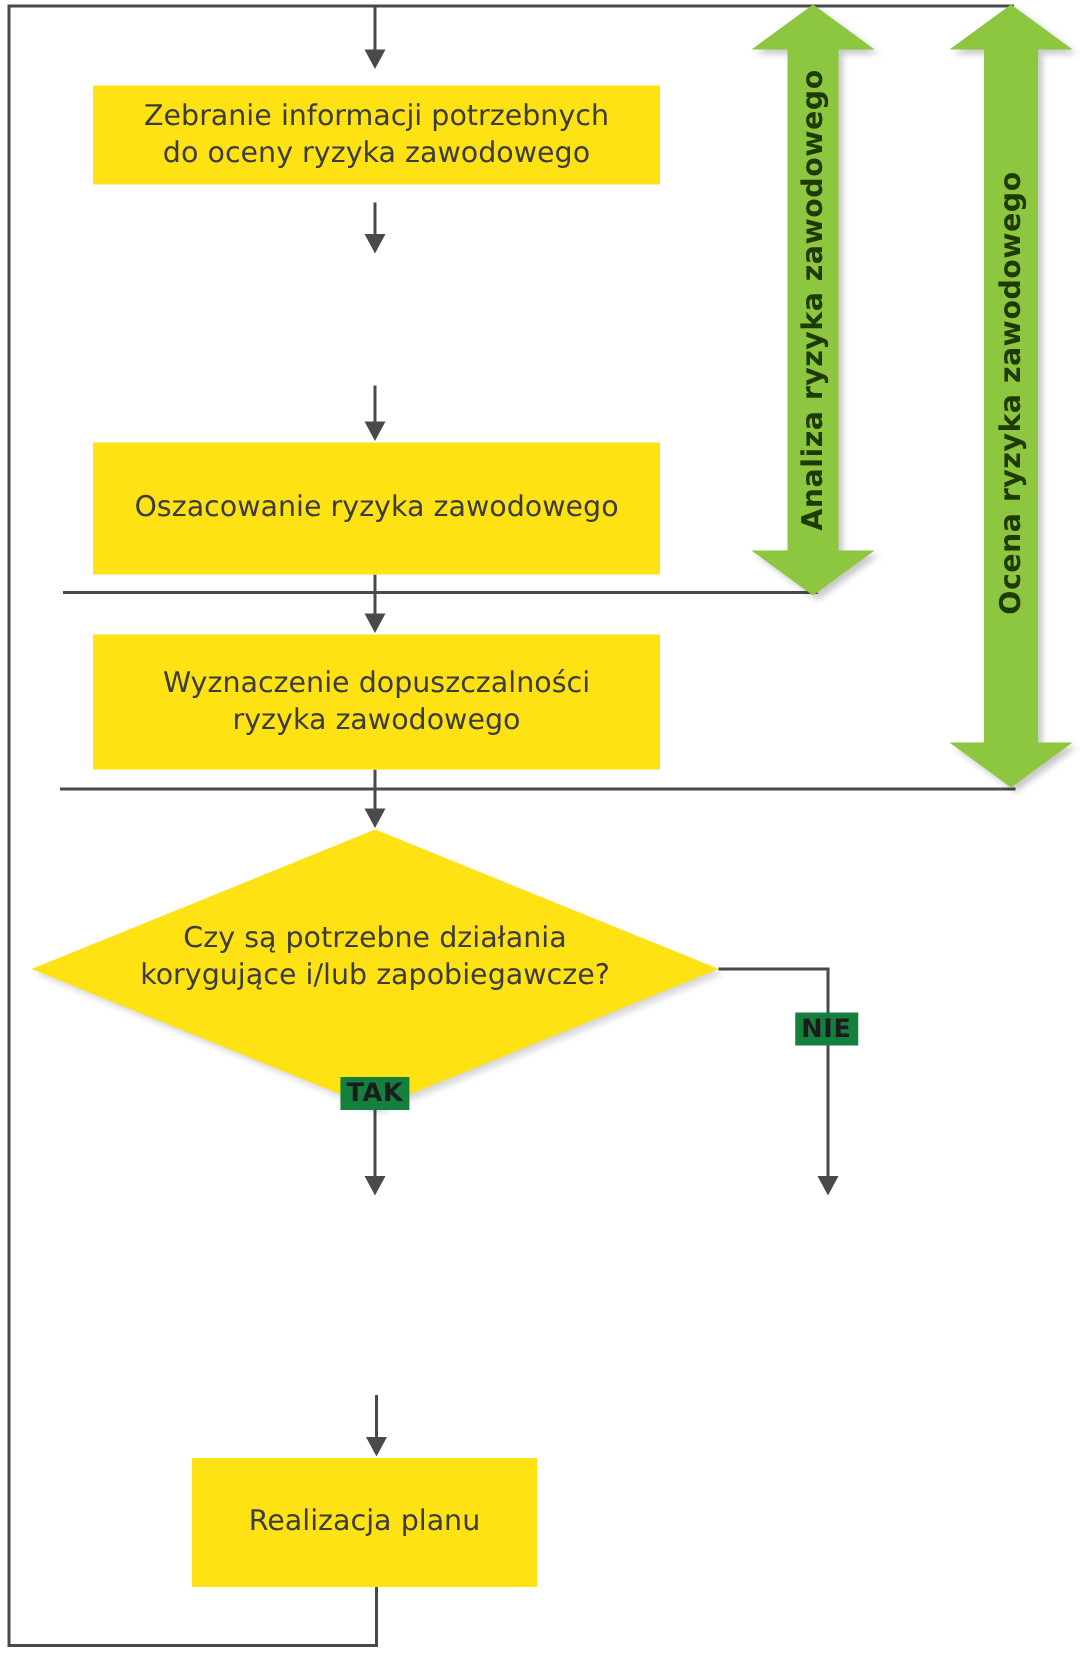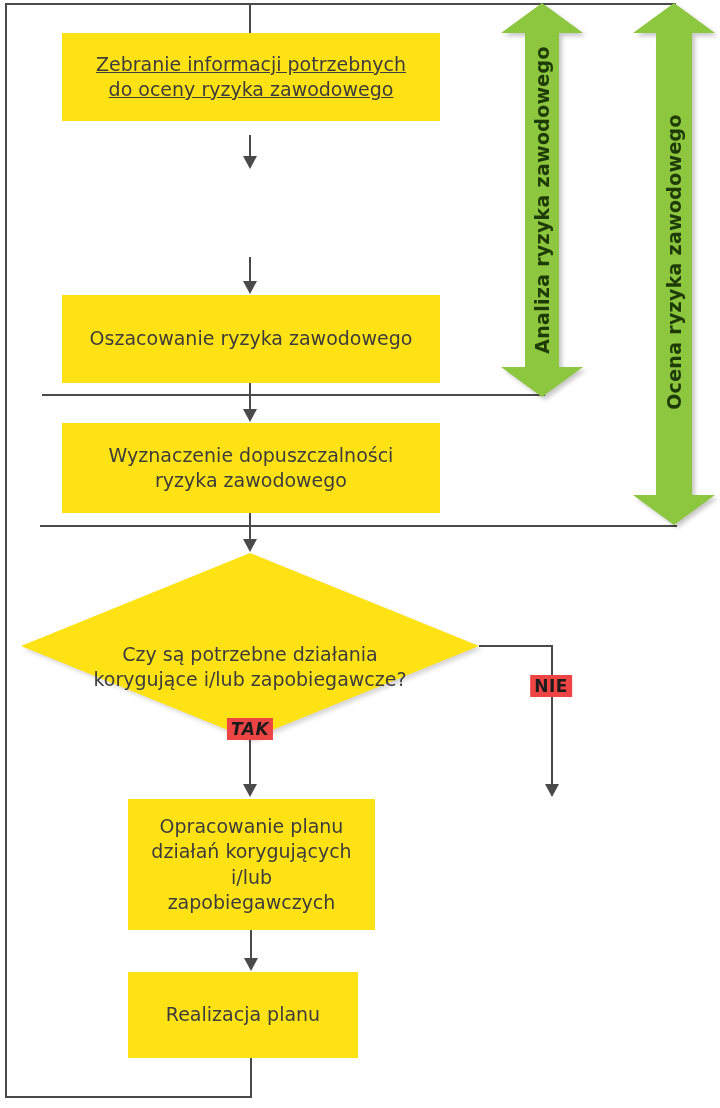--- a/index.html
+++ b/index.html
@@ -28,35 +28,35 @@
   .box{
     position:absolute;
     background:var(--box_fill);
     color:var(--box_text);
     display:flex;align-items:center;justify-content:center;
     text-align:center;
     font-size:19px;line-height:1.32;
   }
   .node-label{white-space:pre-line;display:block;}
   .diamond-label{
-    position:absolute;left:60px;top:640px;width:380px;height:54px;
+    position:absolute;left:60px;top:611px;width:380px;height:54px;
     display:flex;align-items:center;justify-content:center;
     text-align:center;color:var(--box_text);
     font-size:19px;line-height:1.32;
   }
   .edge-label{
     position:absolute;
     transform:translate(-50%,-50%);
-    background:#ef4444;
+    background:#15803d;
     color:var(--label_text);
     font-size:17px;font-weight:bold;
     padding:1px 4px;
     letter-spacing:0.5px;
   }
-  .edge-label.tak{left:250px;top:729px;font-style:italic;}
+  .edge-label.tak{left:250px;top:729px;}
   .edge-label.nie{left:551px;top:686px;}
   .varrow-label{
     position:absolute;
     transform:translate(-50%,-50%) rotate(-90deg);
     white-space:nowrap;
     color:var(--green_text);
     font-size:19px;font-weight:600;
     letter-spacing:0.3px;
   }
   .varrow-label.analiza{left:542px;top:200px;}
@@ -98,21 +98,21 @@
     </g>
     <g class="g-shadow">
       <polygon class="garrow" points="674,3 715,33 692,33 692,495 715,495 674,525 633,495 656,495 656,33 633,33"></polygon>
     </g>
 
     <g class="d-shadow">
       <polygon class="diamond" points="250,553 479,646 250,739 21,646"></polygon>
     </g>
   </svg>
 
-  <div class="box" style="left:62px;top:33px;width:378px;height:88px;text-decoration:underline;">
+  <div class="box" style="left:62px;top:57px;width:378px;height:66px;">
     <span class="node-label">Zebranie informacji potrzebnych
 do oceny ryzyka zawodowego</span>
   </div>
 
 
   <div class="box" style="left:62px;top:295px;width:378px;height:88px;">
     <span class="node-label">Oszacowanie ryzyka zawodowego</span>
   </div>
 
   <div class="box" style="left:62px;top:423px;width:378px;height:90px;">
@@ -121,26 +121,20 @@
   </div>
 
   <div class="diamond-label">
     <span class="node-label">Czy są potrzebne działania
 korygujące i/lub zapobiegawcze?</span>
   </div>
 
   <div class="edge-label tak">TAK</div>
   <div class="edge-label nie">NIE</div>
 
-  <div class="box" style="left:128px;top:799px;width:247px;height:131px;">
-    <span class="node-label">Opracowanie planu
-działań korygujących
-i/lub
-zapobiegawczych</span>
-  </div>
 
   <div class="box" style="left:128px;top:972px;width:230px;height:86px;">
     <span class="node-label">Realizacja planu</span>
   </div>
 
 
   <div class="varrow-label analiza">Analiza ryzyka zawodowego</div>
   <div class="varrow-label ocena">Ocena ryzyka zawodowego</div>
 
 </div>

